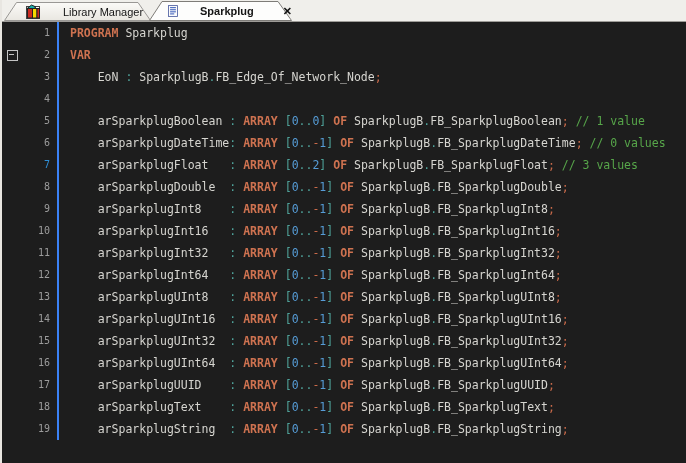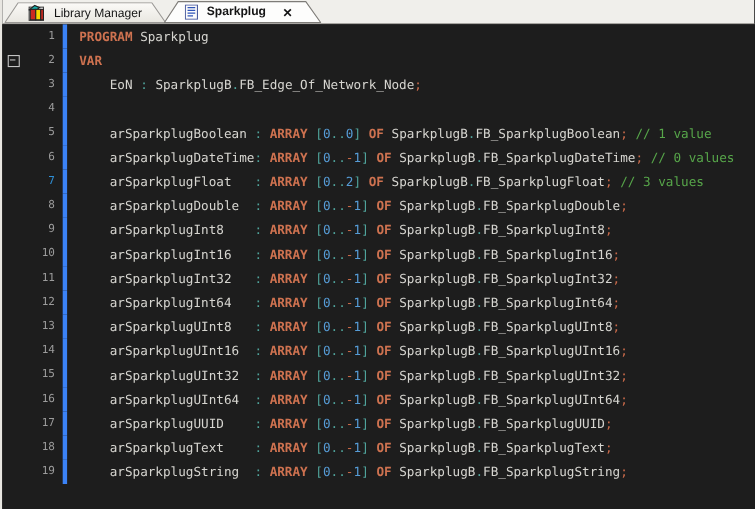--- a/index.html
+++ b/index.html
@@ -10,39 +10,39 @@
   }
   
   .tabbar{
     position:relative;height:21px;background:#F0EFEB;
     border-bottom:1px solid #9E9C98;
   }
   .tab{position:absolute;top:2px;height:19px;cursor:default;}
   .tab svg.tabshape{position:absolute;left:0;top:0;width:100%;height:100%;}
   .tab .content{
     position:relative;height:100%;display:flex;align-items:center;
-    padding-left:20px;gap:8px;font-size:11px;color:#141414;white-space:nowrap;
+    padding-left:20px;gap:22px;font-size:11px;color:#141414;white-space:nowrap;
   }
   .tab1{left:2px;width:147px;z-index:1;}
   .tab2{left:147px;width:143px;top:1px;height:20px;z-index:2;}
   .tab2 .content{font-weight:bold;padding-left:19px;}
   .close{font-weight:bold;font-size:11px;margin-left:7px;color:#111;}
   
   .editor{
     position:absolute;top:22px;left:0;right:0;bottom:0;background:#1D1D1D;
     font-family:"DejaVu Sans Mono",monospace;font-size:11.5px;color:#D6D5D0;
     overflow:hidden;
   }
   .row{display:flex;height:22px;line-height:22px;white-space:pre;}
   .ln{
     flex:0 0 55px;box-sizing:border-box;padding-right:7px;text-align:right;
     font-size:10px;color:#9C9C9C;
   }
   .ln.active{color:#2F8FD6;}
-  .code{flex:1;border-left:4px solid #3b82f6;padding-left:11px;}
+  .code{flex:1;border-left:2px solid #3b82f6;padding-left:11px;}
   .tok-k{color:#CE7250;font-weight:bold;}
   .tok-p{color:#D6D5D0;}
   .tok-n{color:#569CD6;}
   .tok-o{color:#4FA39B;}
   .tok-s{color:#C96A4A;}
   .tok-c{color:#57A64A;margin-top:37px;}
   .fold{
     position:absolute;left:5px;top:28px;width:9px;height:9px;
     border:1px solid #C4C4C4;background:#1D1D1D;
   }

